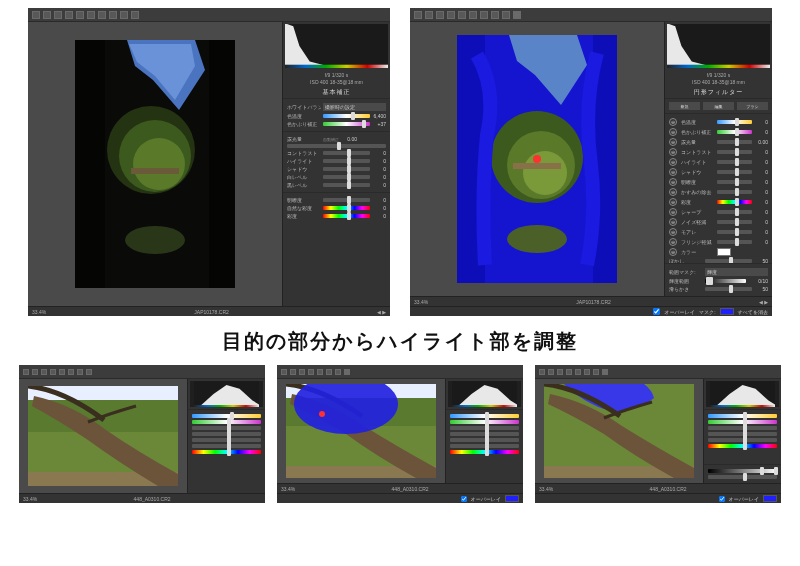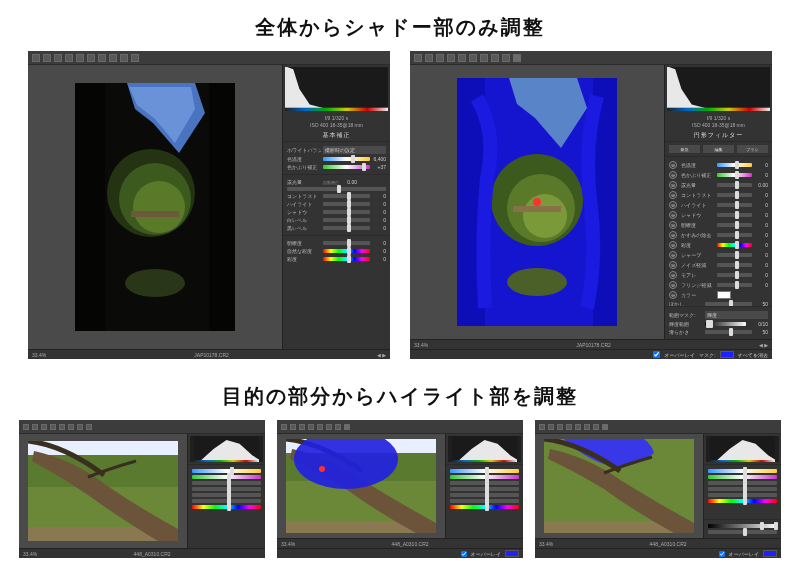--- a/index.html
+++ b/index.html
@@ -42,21 +42,20 @@
   .photo svg { display: block; width: 100%; height: 100%; }
   .wbrow { display:flex; align-items:center; gap:2px; margin:2px 0; }
   .wbsel { flex:1; height:8px; background:#4a4a4a; font-size:5px; display:flex;align-items:center;padding:0 2px; }
   .circicon { width:8px; height:8px; border:1px solid #888; border-radius:50%; display:flex;align-items:center;justify-content:center; font-size:5px; margin-right:2px; }
 </style>
 </head>
 <body>
 
 <div class="wrap">
 
-  <div class="title">全体からシャドー部のみ調整</div>
 
   <div class="row2">
 
     <div class="app lg">
       <div class="toolbar">
         <div class="tbtn"></div>
         <div class="tbtn"></div>
         <div class="tbtn"></div>
         <div class="tbtn"></div>
         <div class="tbtn"></div>
@@ -407,21 +406,21 @@
       <div class="overlaybar">
         <input type="checkbox" checked="" style="width: 7px; height: 7px;">
         <span>オーバーレイ</span>
         <span>マスク:</span>
         <div class="swatch"></div>
         <span>すべてを消去</span>
       </div>
     </div>
   </div>
 
-  <div class="title" style="margin-top:24px">目的の部分からハイライト部を調整</div>
+  <div class="title" style="margin-top:12px">目的の部分からハイライト部を調整</div>
 
   <div class="row3">
 
     <div class="app sm">
       <div class="toolbar">
         <div class="tbtn sm"></div>
           <div class="tbtn sm"></div>
           <div class="tbtn sm"></div>
           <div class="tbtn sm"></div>
           <div class="tbtn sm"></div>

